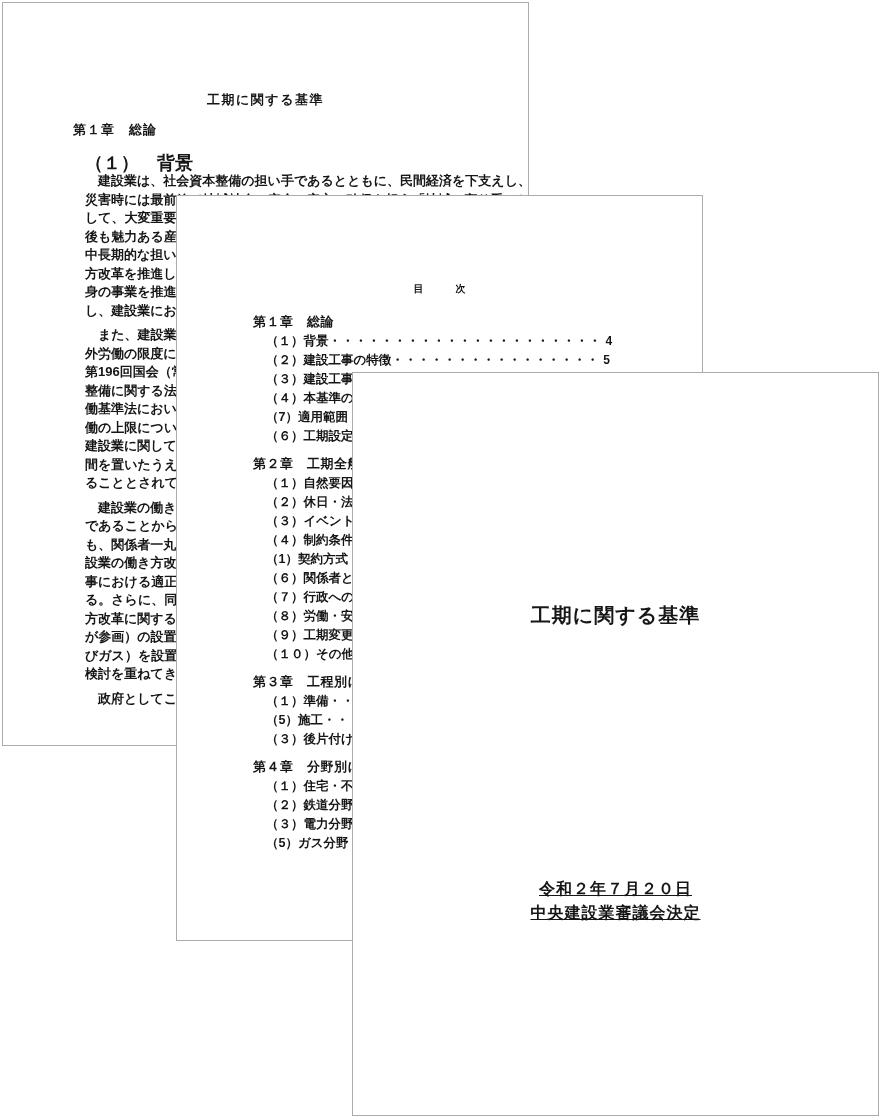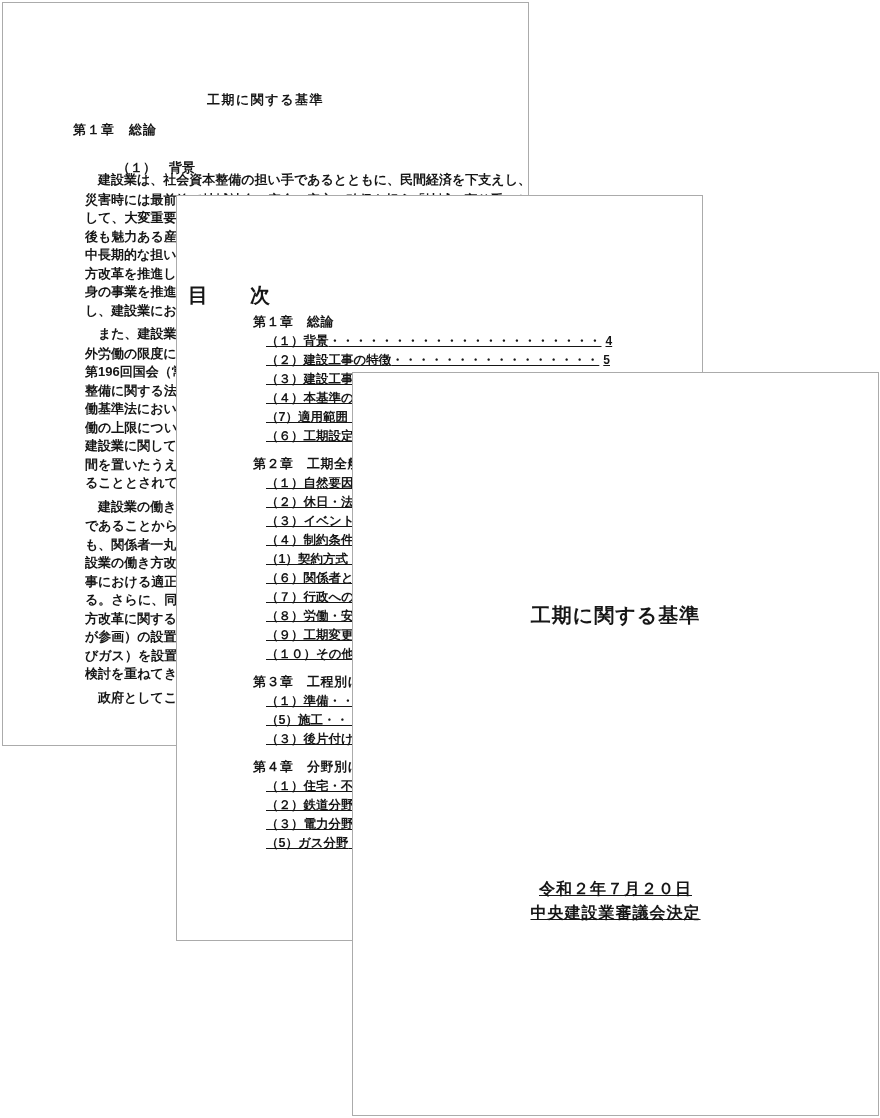--- a/index.html
+++ b/index.html
@@ -18,35 +18,35 @@
     border:1px solid #ababab;
   }
   #page1 { left:2px;   top:2px;   height:744px; z-index:1; }
   #page2 { left:176px; top:195px; height:746px; z-index:2; }
   #page3 { left:352px; top:372px; height:744px; z-index:3; }
 
   
   .p1-title   { position:absolute; top:88px;  left:0; right:0; text-align:center;
                 font-size:13px; letter-spacing:1.5px; white-space:nowrap; }
   .p1-chapter { position:absolute; left:70px; top:118px; font-size:13px; letter-spacing:1px; }
-  .p1-section { position:absolute; left:82px; top:156px; font-size:13px;margin-left:32px; }
+  .p1-section { position:absolute; left:82px; top:148px; font-size:18px; }
   .p1-body    { position:absolute; left:82px; top:169px; width:440px;
                 font-size:13px; line-height:18.5px; }
   .para       { margin-bottom:6px; }
   .para .line { white-space:nowrap; overflow:hidden; }
-  .para .indent { text-indent:13px;font-family:Liberation Mono, monospace; }
+  .para .indent { text-indent:13px; }
 
   
-  .p2-title { position:absolute; top:86px; left:0; right:0; text-align:left;
-              font-size:20px; letter-spacing:11px; text-indent:11px; white-space:nowrap; }
+  .p2-title { position:absolute; top:86px; left:0; right:0; text-align:center;
+              font-size:10px; letter-spacing:11px; text-indent:11px; white-space:nowrap; }
   .p2-toc   { position:absolute; left:76px; top:116px; font-size:12.5px; }
   .toc-chapter-heading { font-size:13px; line-height:20px; margin-top:8px;
                          letter-spacing:0.5px; white-space:nowrap; }
   .toc-chapter-heading:first-child { margin-top:0; }
-  .toc-item { line-height:19px; padding-left:13px; white-space:nowrap;text-decoration:underline; }
+  .toc-item { line-height:19px; padding-left:13px; white-space:nowrap; }
   .toc-dots { letter-spacing:0.5px; }
   .toc-page { margin-left:4px; font-size:12px; }
 
   
   .p3-title { position:absolute; top:229px; left:0; right:0; text-align:center;
               font-size:20px; letter-spacing:1px; white-space:nowrap; }
   .p3-date  { position:absolute; top:504px; left:0; right:0; text-align:center;
               font-size:16px; line-height:24px; letter-spacing:1px;text-decoration:underline; }
 </style>
 </head>

